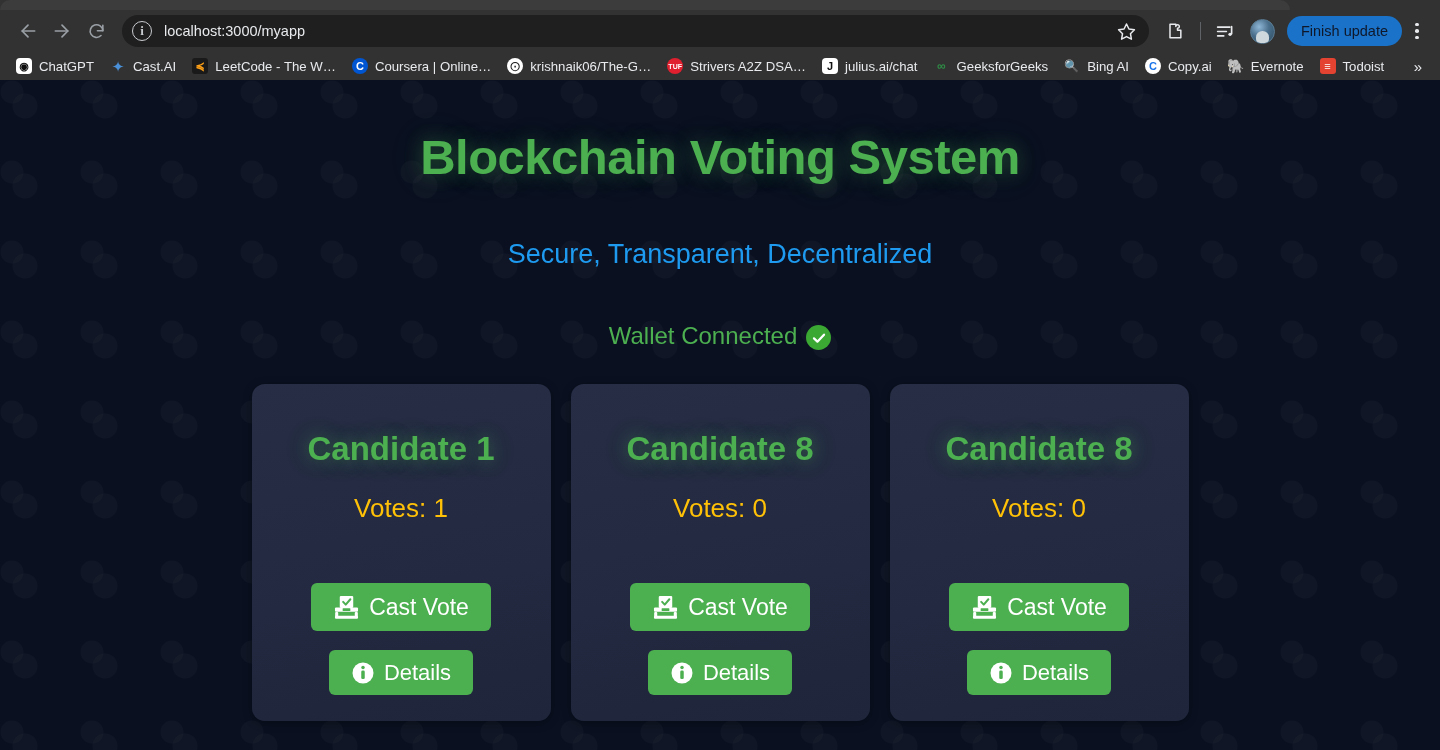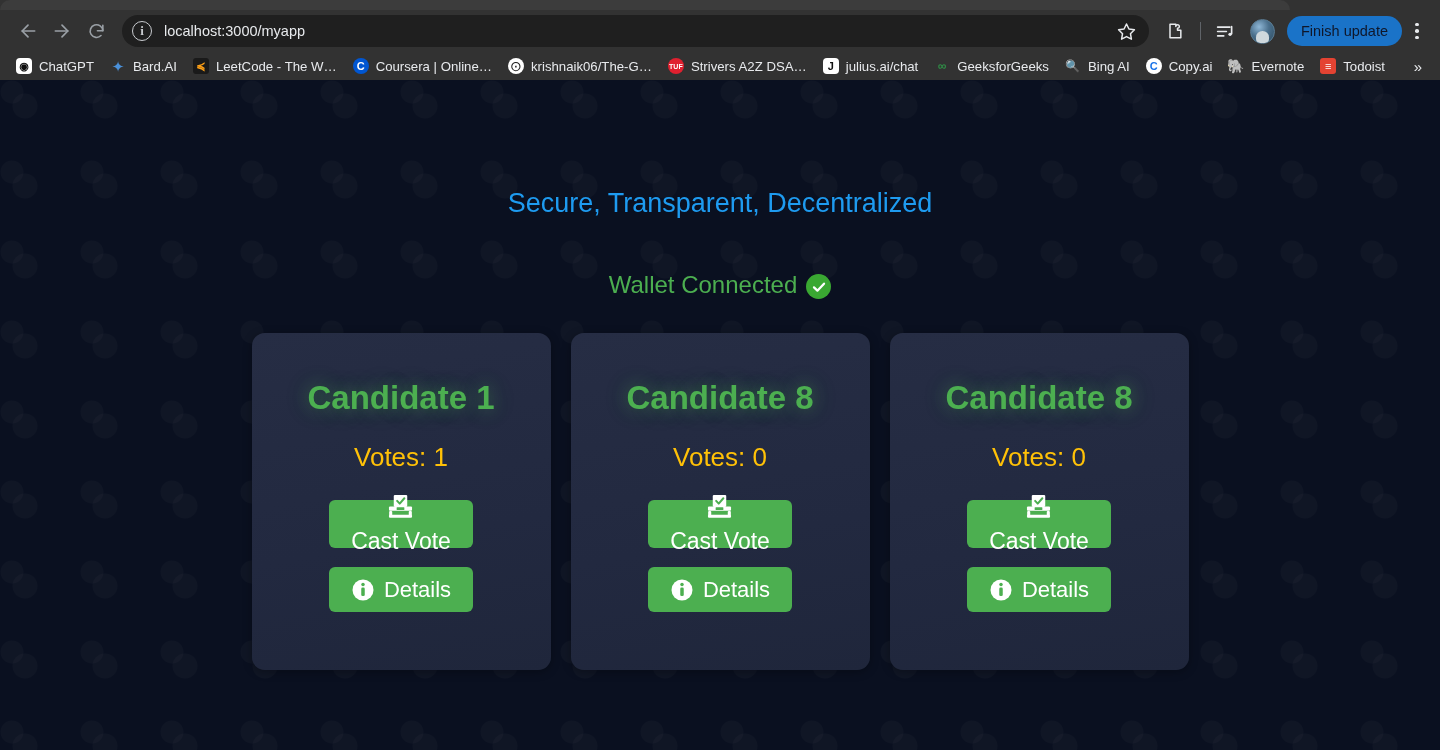--- a/index.html
+++ b/index.html
@@ -316,25 +316,24 @@
     justify-content: center;
     gap: 9px;
     background: #4caf50;
     color: #ffffff;
     border: none;
     border-radius: 6px;
     font-family: "Liberation Sans", sans-serif;
     cursor: pointer;
   }
   .btn-cast {
-    margin-top: 30px;
+    margin-top: 62px;
     height: 48px;
     padding: 0 22px;
     font-size: 23px;
-    flex-direction: column;
   }
   .btn-details {
     margin-top: 19px;
     height: 45px;
     padding: 12px 22px;
     font-size: 22px;
   }
   .btn svg { display: block; flex: none; }
   .ballot-ico { width: 27px; height: 25px; }
   .info-ico { width: 24px; height: 24px; }
@@ -410,21 +409,21 @@
     </div>
   </div>
 
   <div class="bookmarks">
     <div class="bm">
       <span class="bm-ico ic-chatgpt">◉</span>
       <span>ChatGPT</span>
     </div>
     <div class="bm">
       <span class="bm-ico ic-bard">✦</span>
-      <span>Bard.AI</span>
+      <span>Cast.AI</span>
     </div>
     <div class="bm">
       <span class="bm-ico ic-leetcode">≼</span>
       <span>LeetCode - The W…</span>
     </div>
     <div class="bm">
       <span class="bm-ico ic-coursera">C</span>
       <span>Coursera | Online…</span>
     </div>
     <div class="bm">
@@ -461,20 +460,21 @@
     </div>
     <div class="bm-overflow">»</div>
   </div>
 </div>
 
 <div class="page">
   <div class="page-bg-pattern"></div>
 
   <div class="page-content">
 
+    <h1 class="title">Blockchain Voting System</h1>
 
     <h2 class="subtitle">Secure, Transparent, Decentralized</h2>
 
     <div class="wallet">
       <span>Wallet Connected</span>
       <span class="wallet-check">
         <svg width="16" height="16" viewBox="0 0 24 24" fill="none" stroke="#ffffff" stroke-width="3.4" stroke-linecap="round" stroke-linejoin="round">
           <polyline points="4.5 12.6 9.6 17.5 19.5 7"></polyline>
         </svg>
       </span>

